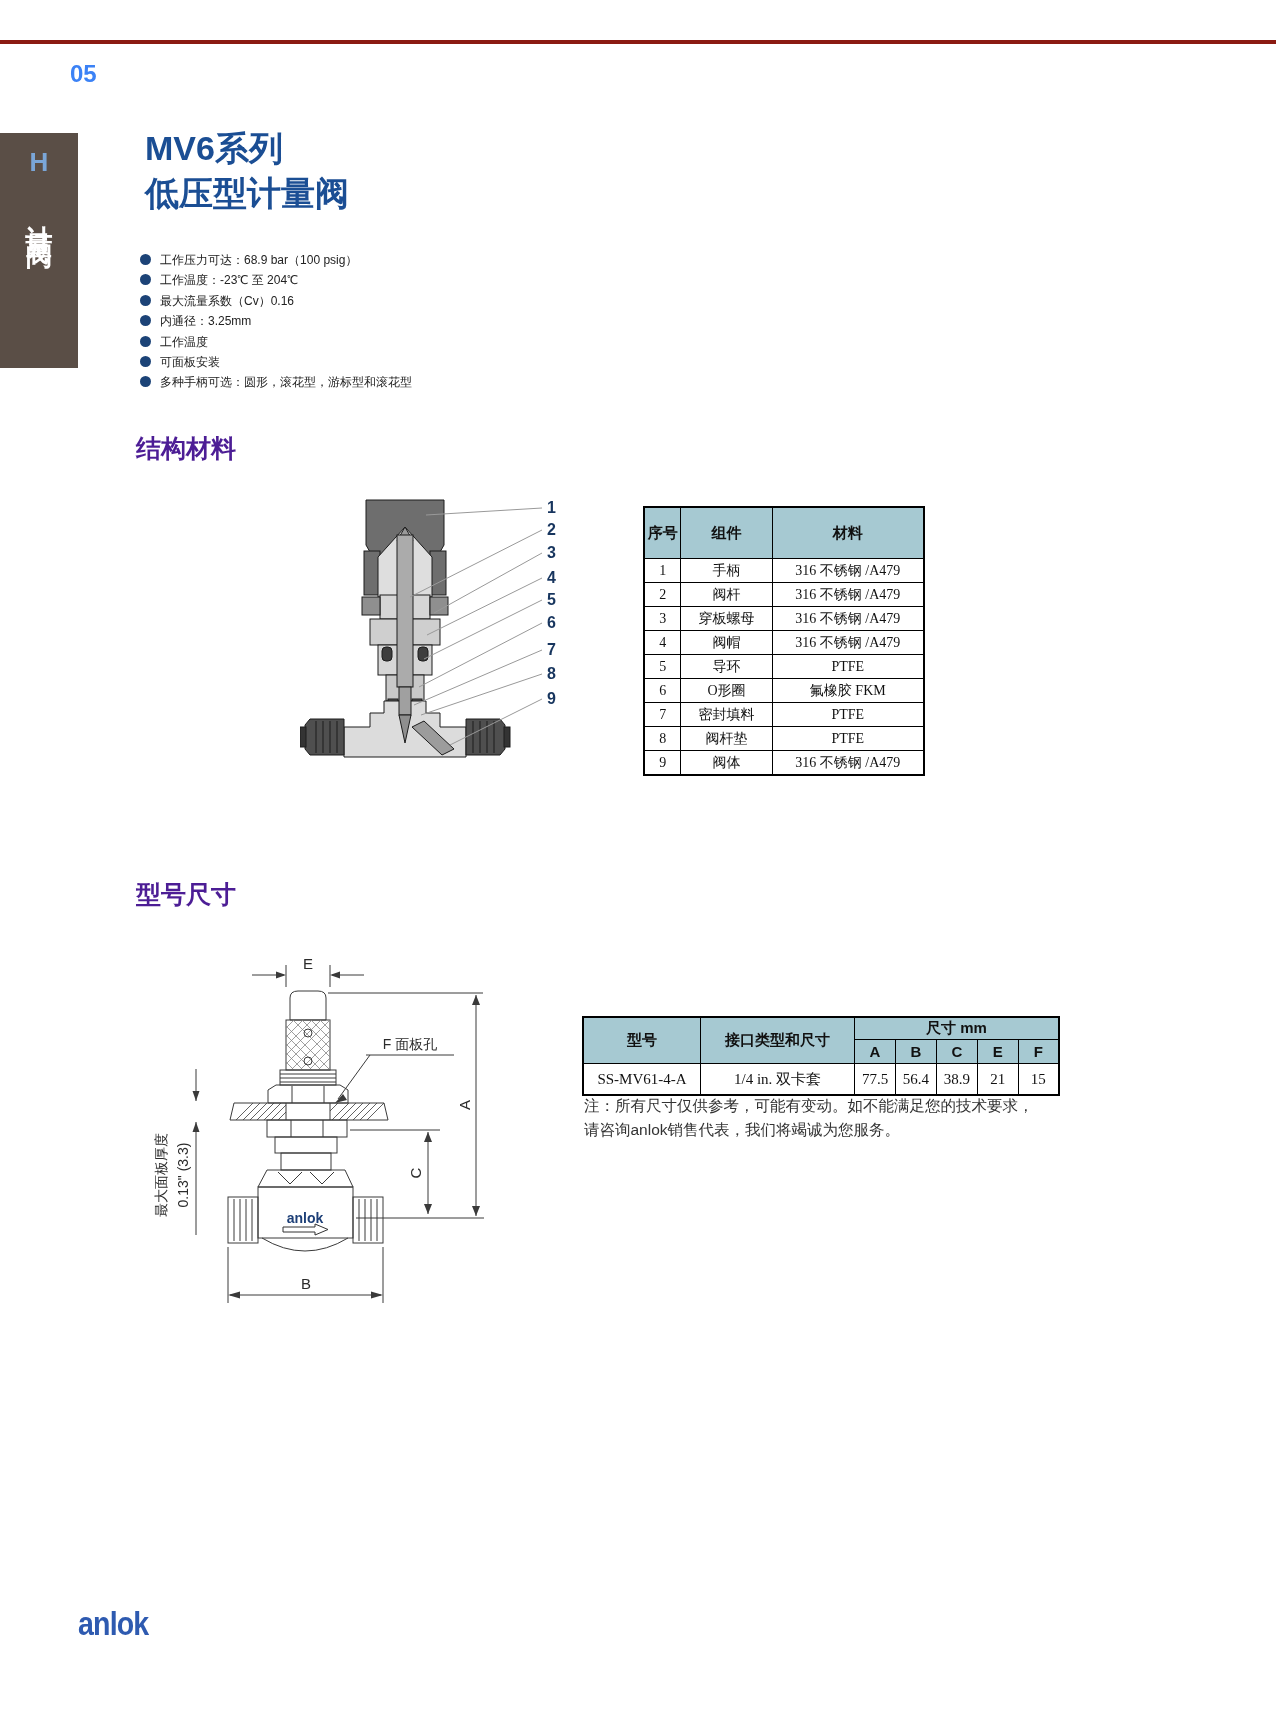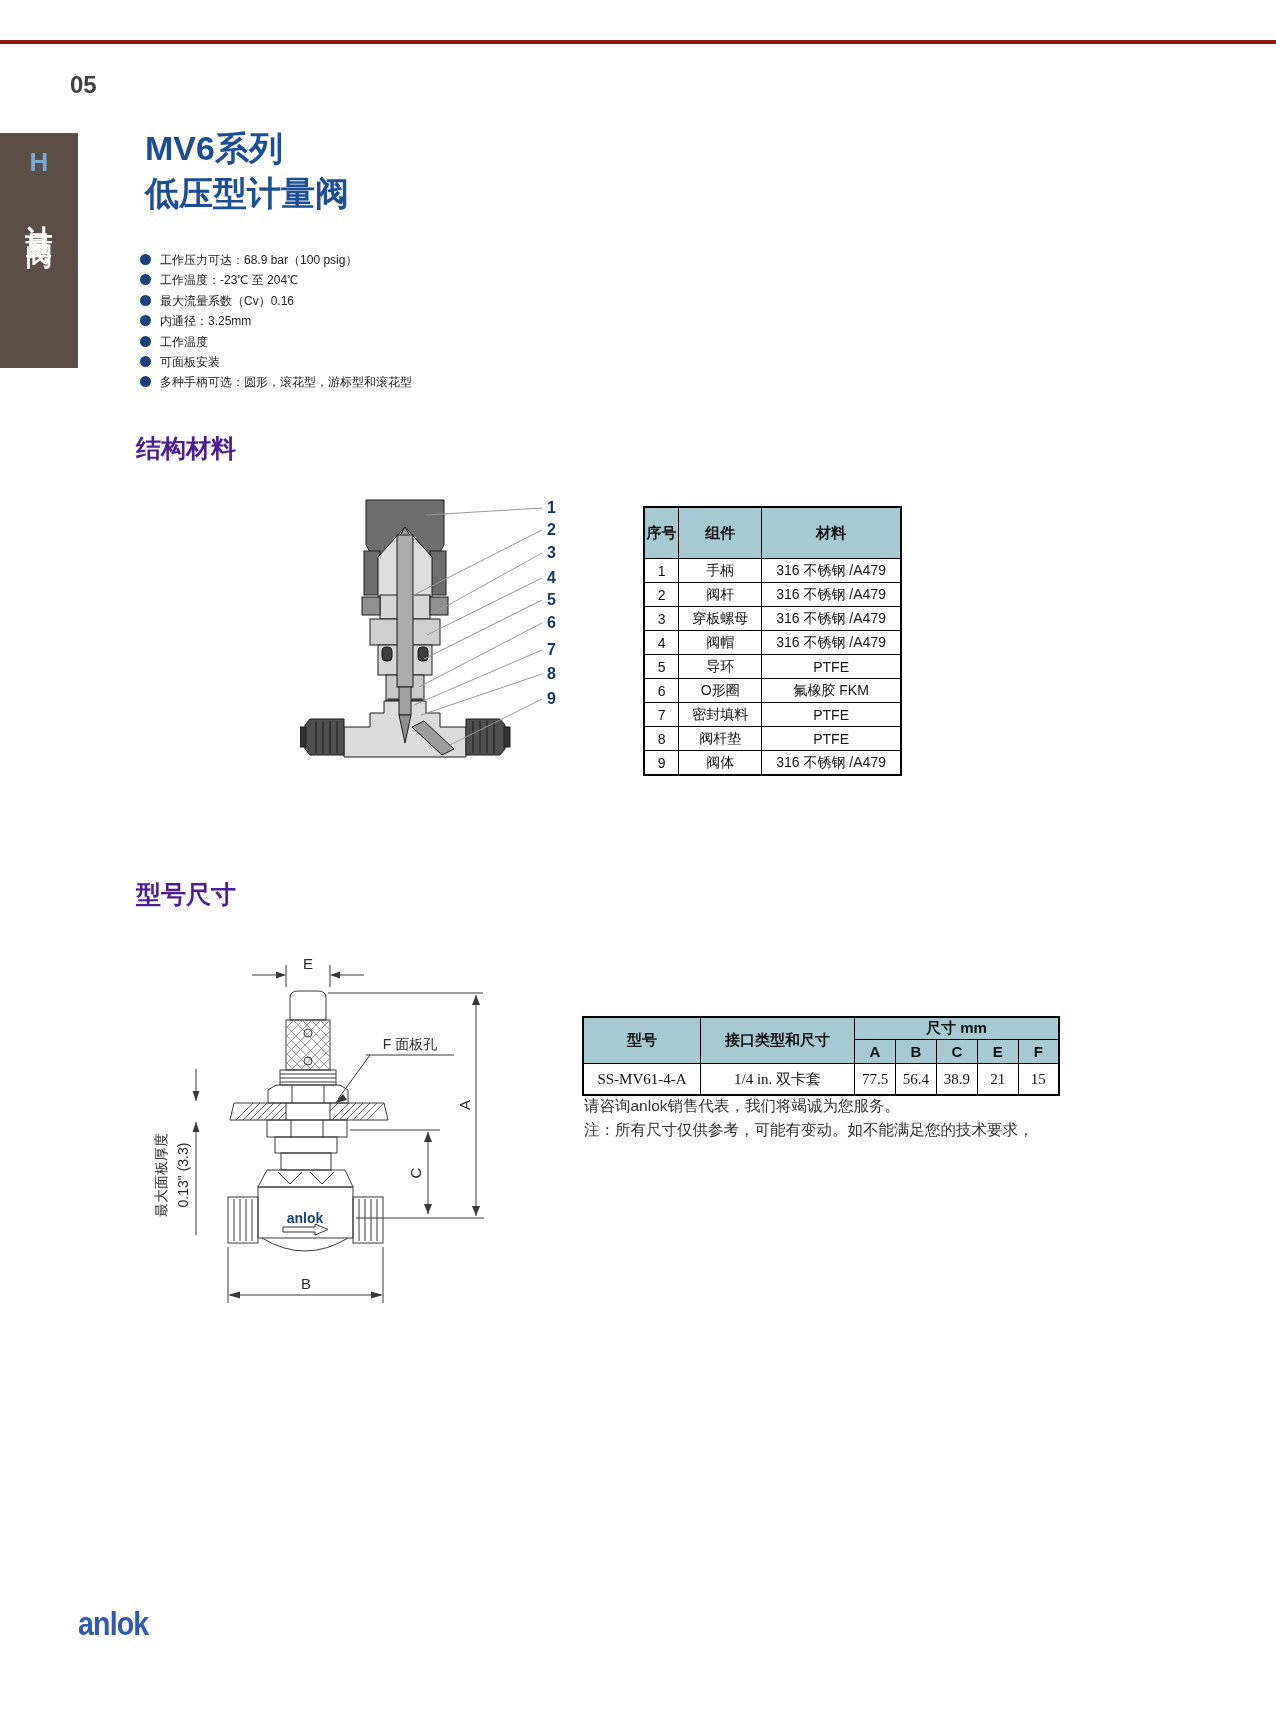--- a/index.html
+++ b/index.html
@@ -1,33 +1,33 @@
 <!DOCTYPE html>
 <html><head>
 <meta charset="utf-8">
 <style>
   html,body{margin:0;padding:0;}
   body{width:1276px;height:1719px;background:#ffffff;font-family:"Liberation Sans",sans-serif;color:#2b2b2b;position:relative;overflow:hidden;}
   .abs{position:absolute;}
   .top-rule{top:40px;left:0;width:1276px;height:4px;background:#8b1b12;}
-  .page-num{top:60px;left:70px;font-size:24px;font-weight:bold;color:#404040;margin-top:11px;}
+  .page-num{top:60px;left:70px;font-size:24px;font-weight:bold;color:#3b82f6;}
   .side-tab{top:133px;left:0;width:78px;height:235px;background:#5a4e46;text-align:center;}
   .side-tab .letter{margin-top:14px;font-size:26px;font-weight:bold;color:#7aa6d8;}
   .side-tab .vlabel{display:inline-block;margin-top:26px;writing-mode:vertical-rl;text-orientation:upright;font-size:27px;letter-spacing:8px;color:#ffffff;font-weight:bold;}
   .title{top:126px;left:145px;font-size:34px;line-height:45px;font-weight:bold;color:#1b4e94;}
   .features{top:250px;left:140px;}
   .feature-row{display:flex;align-items:flex-start;height:20.4px;font-size:12px;line-height:20.4px;color:#222;}
   .feature-dot{flex:0 0 auto;width:11px;height:11px;border-radius:50%;background:#1c4377;margin:4px 9px 0 0;}
   .section-h{font-size:25px;font-weight:bold;color:#4c1d95;}
   .sec1{top:432px;left:136px;}
   .sec2{top:878px;left:136px;}
   .diagram1{top:447px;left:300px;}
   .diagram2{top:935px;left:150px;}
   table{border-collapse:collapse;}
-  .mat-table{top:506px;left:643px;width:259px;border:2px solid #000;}
+  .mat-table{top:506px;left:643px;width:282px;border:2px solid #000;font-family:Liberation Serif, serif;}
   .mat-table th{background:#a6c9d2;border:1px solid #000;font-size:15px;height:48px;font-weight:bold;color:#111;}
   .mat-table td{border:1px solid #000;font-size:14px;height:21px;text-align:center;color:#111;}
   .dim-table{top:1016px;left:582px;width:478px;border:2px solid #000;}
   .dim-table th{background:#a6c9d2;border:1px solid #000;font-size:15px;font-weight:bold;color:#111;}
   .dim-table .h1{height:20px;padding-left:32px;}
   .dim-table .h2 th{height:21px;}
   .dim-table td{border:1px solid #000;font-size:15px;height:28px;text-align:center;color:#111;font-family:Liberation Serif, serif;}
   .note{top:1094px;left:584px;font-size:15.5px;line-height:24px;color:#333;}
   .footer-logo{top:1604px;left:78px;font-size:34px;font-weight:bold;color:#2e5ab0;letter-spacing:-1px;transform:scaleX(.84);transform-origin:left center;}
   svg text{font-family:"Liberation Sans",sans-serif;}
@@ -350,17 +350,17 @@
     <td>77.5</td>
     <td>56.4</td>
     <td>38.9</td>
     <td>21</td>
     <td>15</td>
   </tr>
 </tbody>
   </table>
 
 <div class="abs note">
+  <div>注：所有尺寸仅供参考，可能有变动。如不能满足您的技术要求，</div>
   <div>请咨询anlok销售代表，我们将竭诚为您服务。</div>
-  <div>注：所有尺寸仅供参考，可能有变动。如不能满足您的技术要求，</div>
 </div>
 
 <div class="abs footer-logo">anlok</div>
 
 </body></html>

